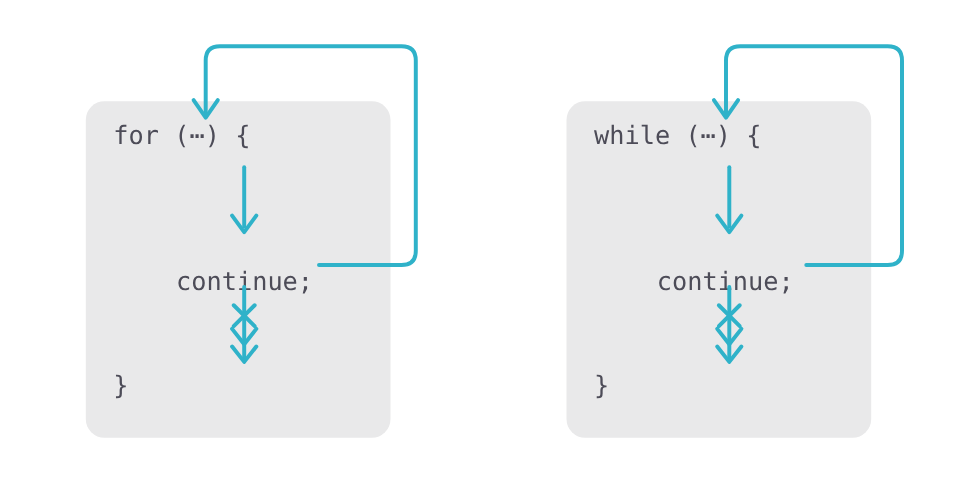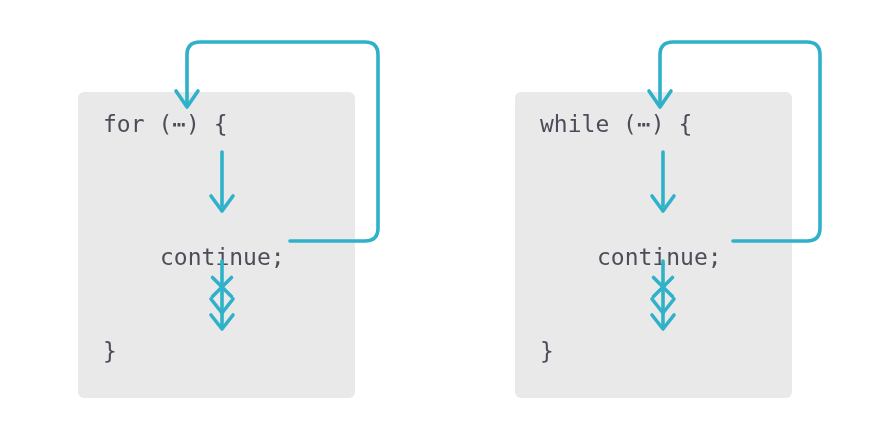--- a/index.html
+++ b/index.html
@@ -25,21 +25,21 @@
   }
   .diagram.left  { left: 58px;  width: 340px; }
   .diagram.right { left: 495px; width: 345px; }
   .code-box {
     position: absolute;
     left: 20px;
     top: 92px;
     width: 277px;
     height: 306px;
     background: var(--box-bg);
-    border-radius: 6px;
+    border-radius: 17px;
   }
   .code-line {
     position: absolute;
     font-size: 23px;
     line-height: 27px;
     color: var(--code-text);
     white-space: pre;
     letter-spacing: 0;
   }
   .code-line.header { left: 25px; top: 19px; }

